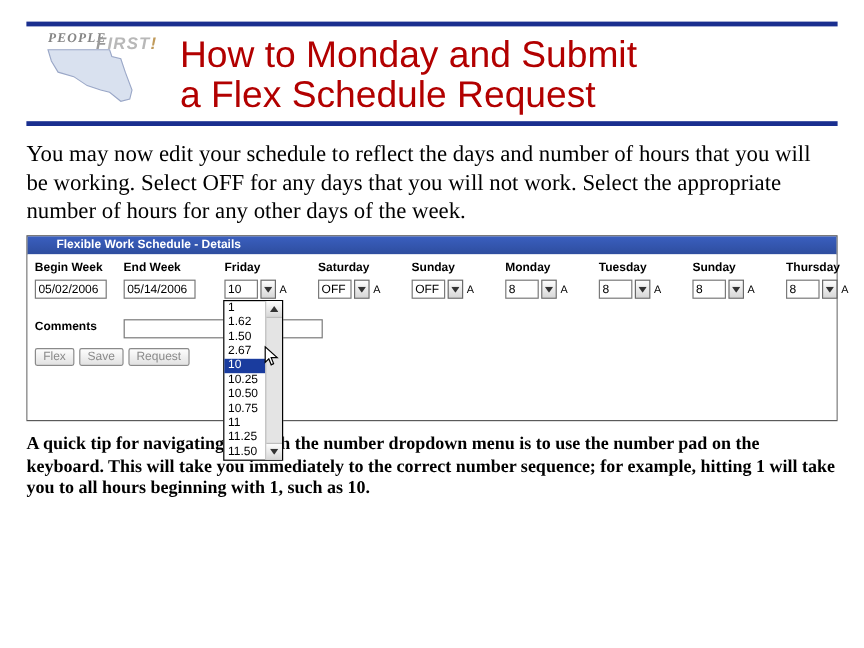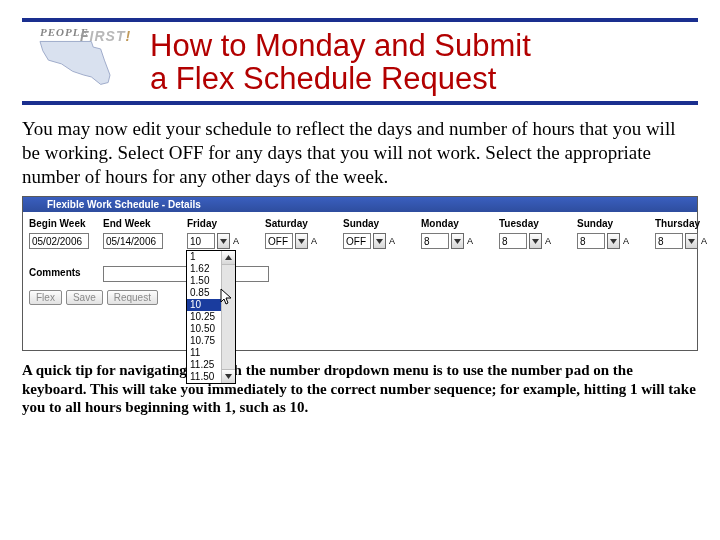--- a/index.html
+++ b/index.html
@@ -193,21 +193,21 @@
             </div>
           <div class="arr bt">
               <svg width="7" height="5" viewBox="0 0 7 5">
                 <path d="M0 0 L7 0 L3.5 5 Z" fill="#333"></path>
               </svg>
             </div>
         </div>
       <div class="opt">1</div>
           <div class="opt">1.62</div>
           <div class="opt">1.50</div>
-          <div class="opt">0.85</div>
+          <div class="opt">2.67</div>
           <div class="opt sel">10</div>
           <div class="opt">10.25</div>
           <div class="opt">10.50</div>
           <div class="opt">10.75</div>
           <div class="opt">11</div>
           <div class="opt">11.25</div>
           <div class="opt">11.50</div>
         </div>
 
       <div class="cursor">

